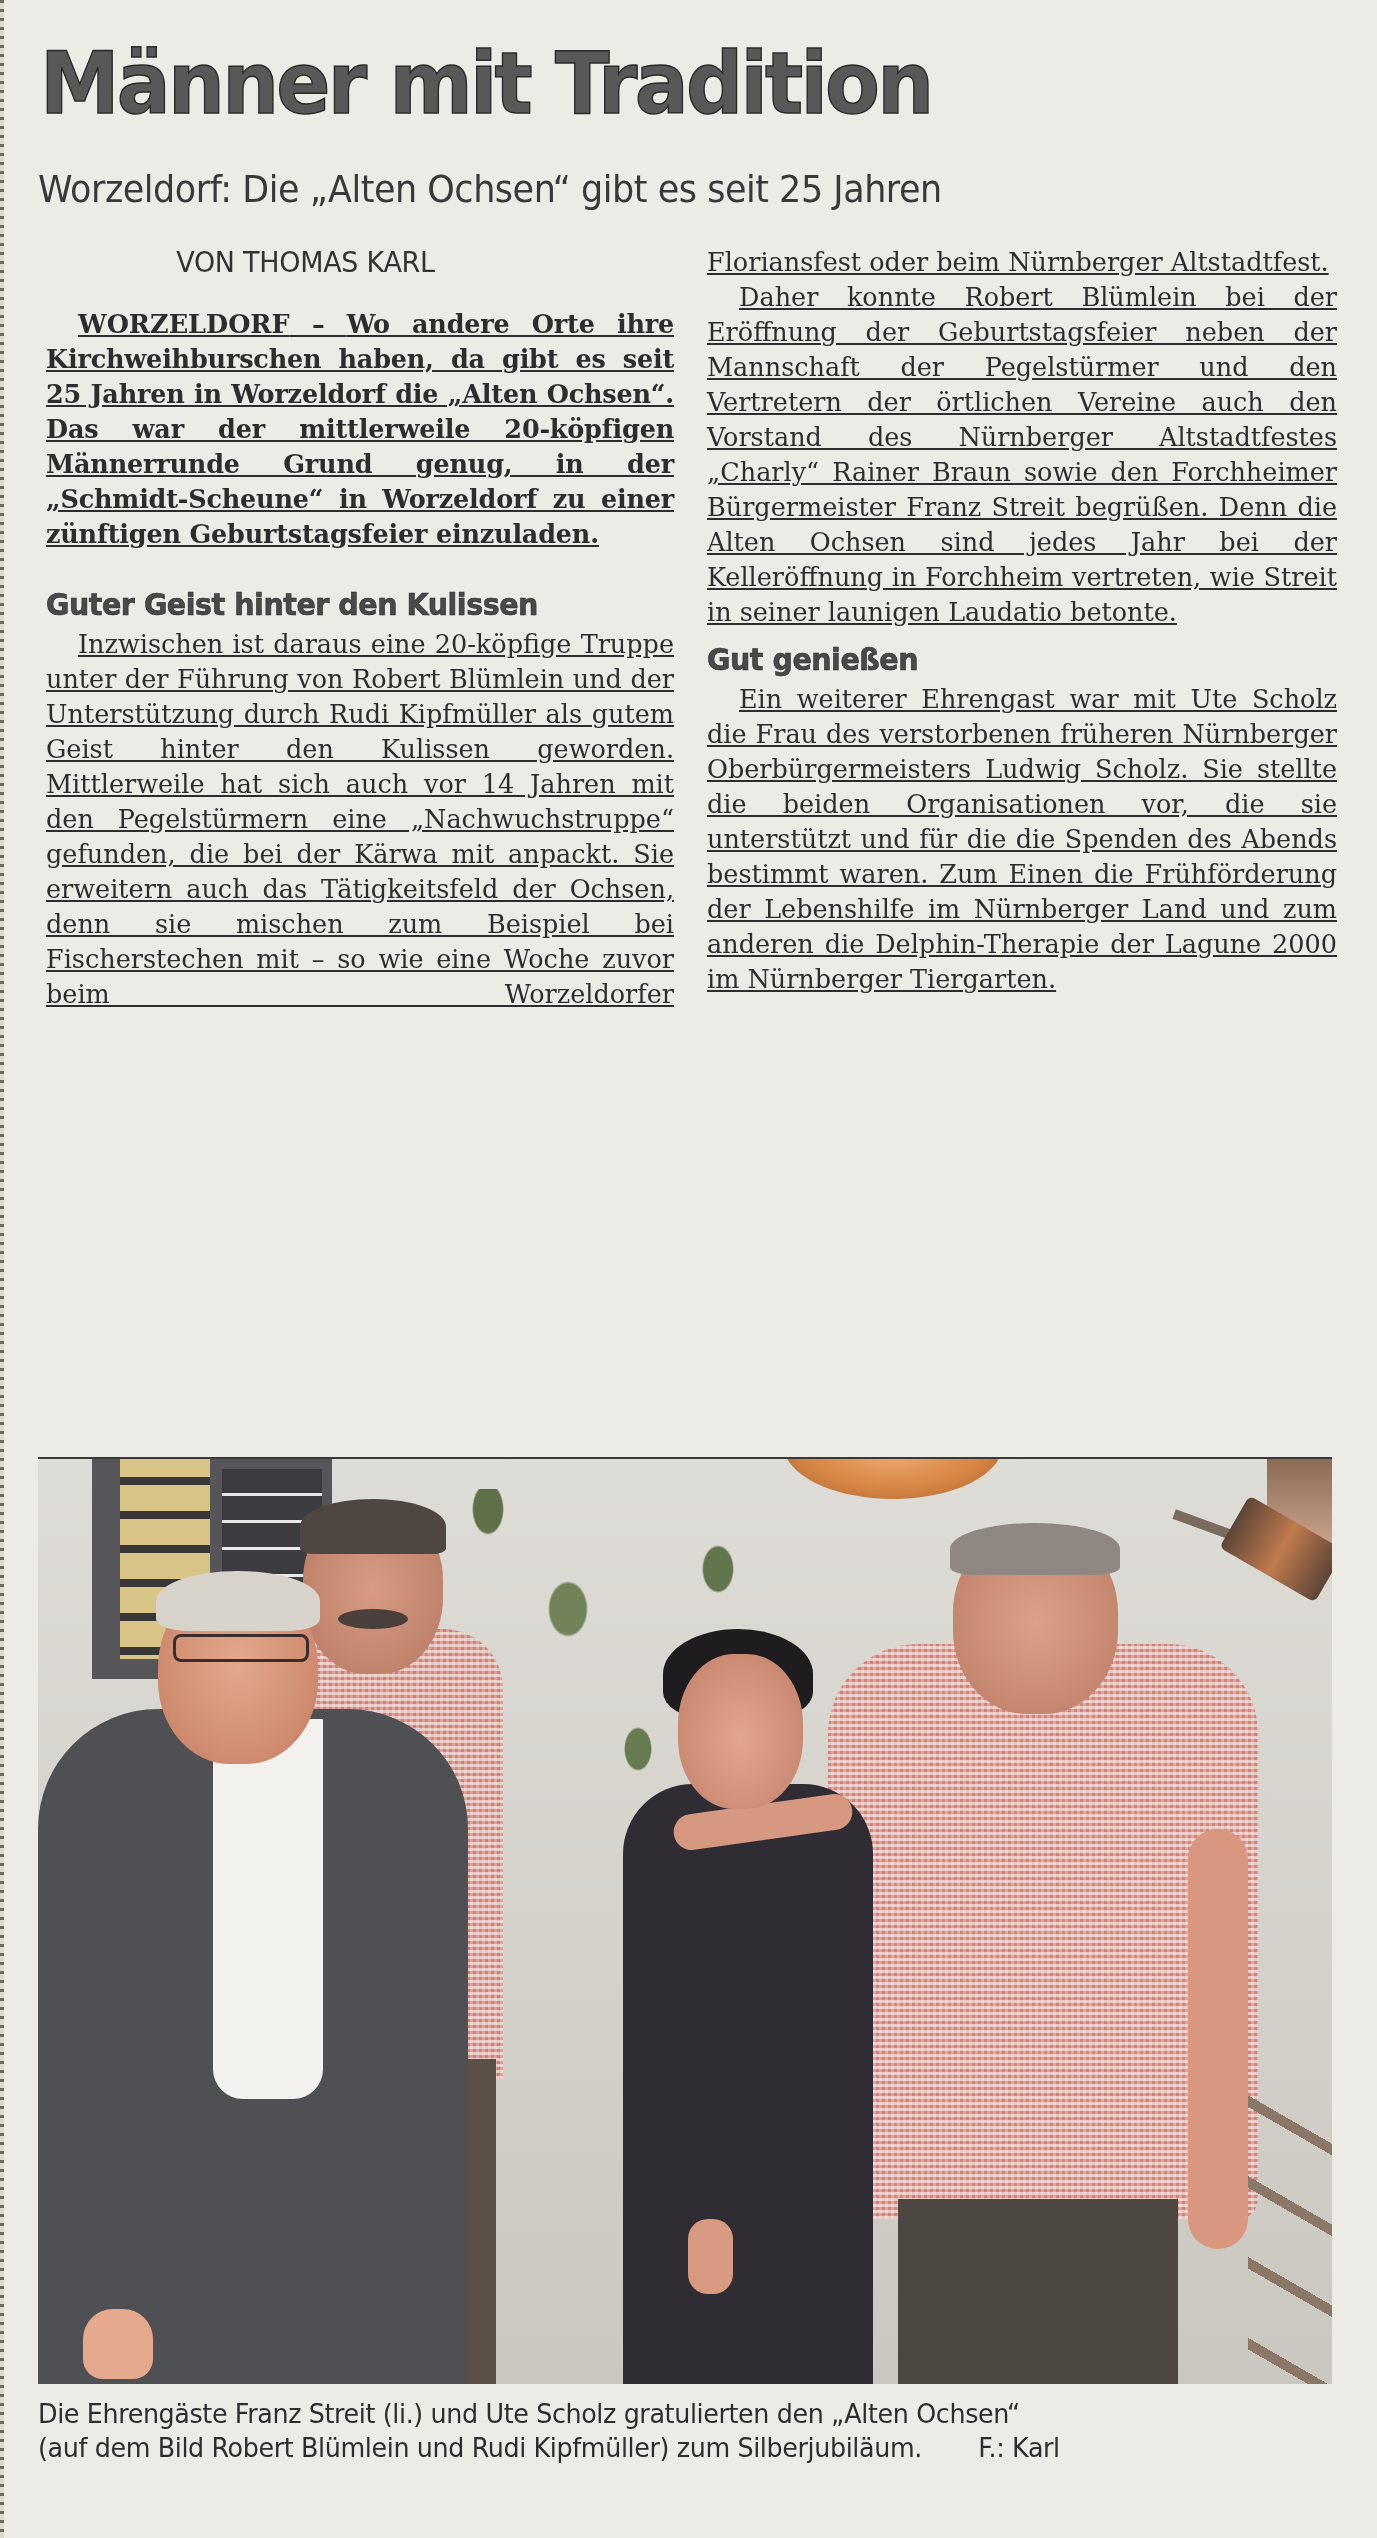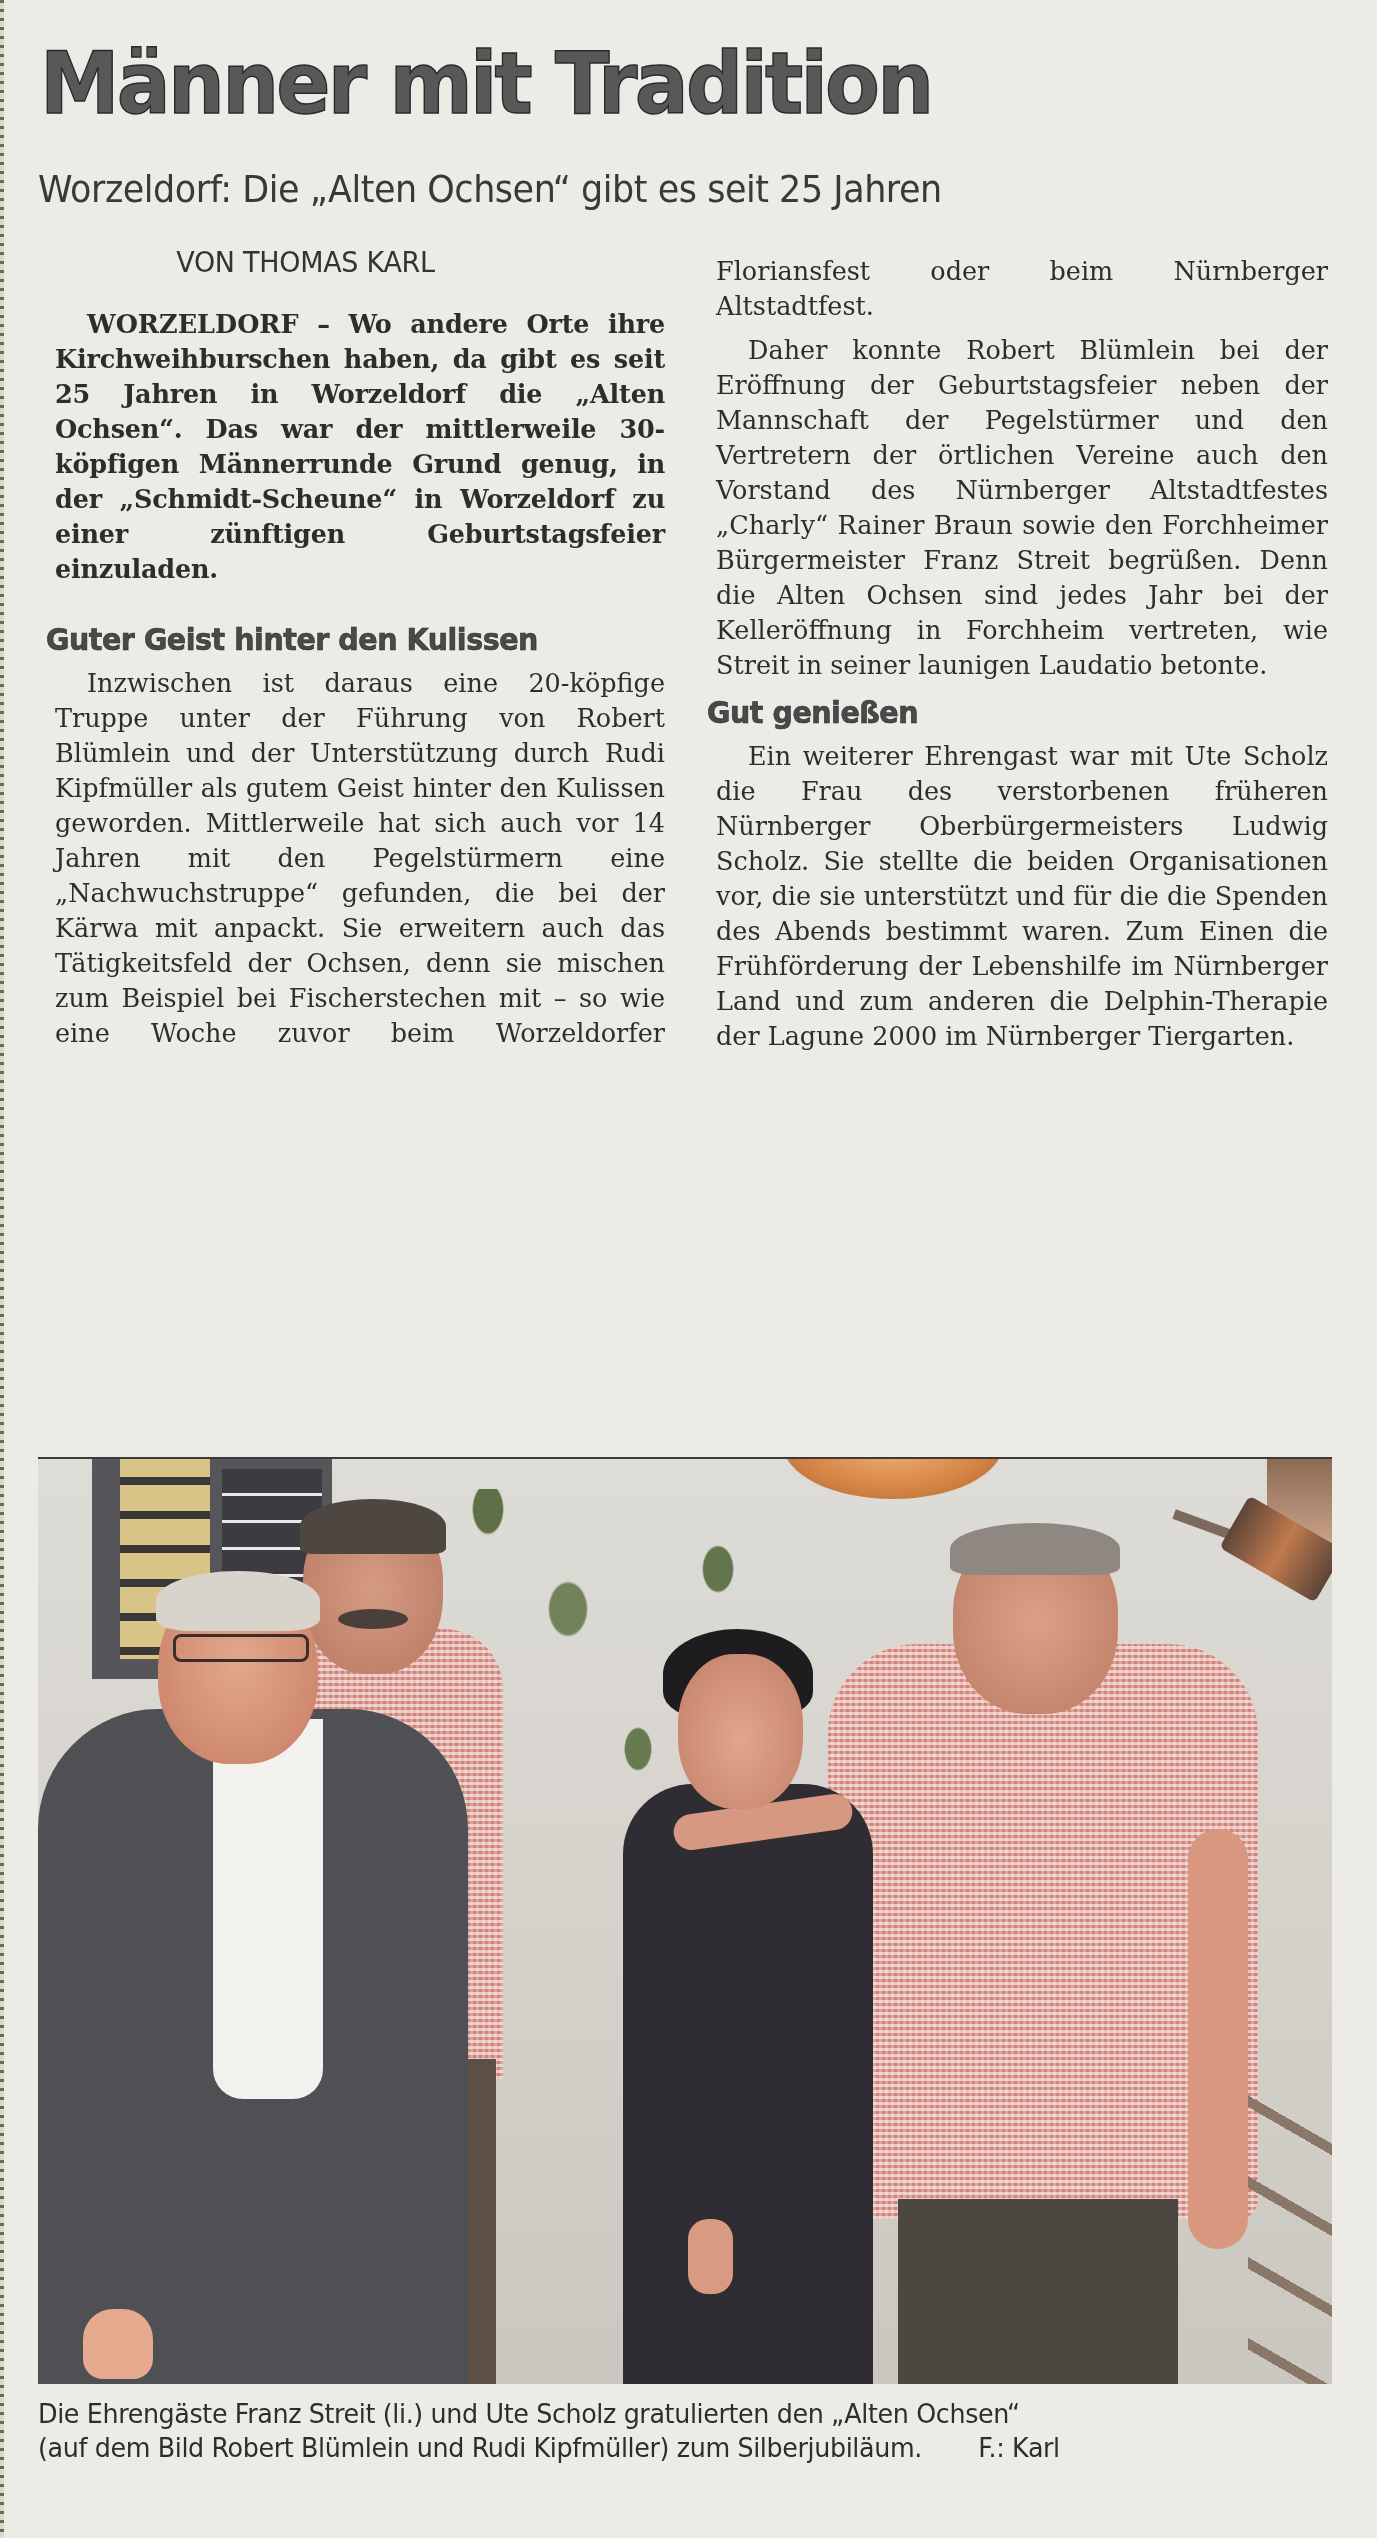--- a/index.html
+++ b/index.html
@@ -38,21 +38,21 @@
     }
     .col-left { left: 46px; width: 628px; }
     .col-right { left: 707px; width: 630px; }
     .byline {
       font-family: "DejaVu Sans", sans-serif; font-size: 29px;
       color: #333; text-align: left; padding-left: 140px;
       line-height: 35px; margin: 0 0 27px 0;
       transform: scaleX(0.93); transform-origin: left top;
       letter-spacing: -0.3px;
     }
-    .col p { margin: 9px; text-indent: 32px; }
+    .col p { margin: 0; text-indent: 32px; text-decoration: underline; }
     .lead {
       font-weight: bold; letter-spacing: -0.2px;
       margin-bottom: 35px !important;
     }
     .lead .dateline { letter-spacing: 0; }
     .section-head {
       font-family: "DejaVu Sans", sans-serif; font-weight: bold;
       font-size: 31px; color: #4a4849; line-height: 35px;
       margin: 8px 0 5px 0; letter-spacing: -0.5px;
       -webkit-text-stroke: 0.6px #2a2a2a;
@@ -129,21 +129,21 @@
 </head>
 <body>
 
 <div class="paper-edge"></div>
 
 <h1 class="headline">Männer mit Tradition</h1>
 <h2 class="subhead">Worzeldorf: Die „Alten Ochsen“ gibt es seit 25 Jahren</h2>
 
 <div class="col col-left">
   <div class="byline">VON THOMAS KARL</div>
-  <p class="lead"><span class="dateline">WORZELDORF</span><span> – </span><span>Wo andere Orte ihre Kirchweihburschen haben, da gibt es seit 25 Jahren in Worzeldorf die „Alten Ochsen“. Das war der mitt­lerweile 30-köpfigen Männerrunde Grund genug, in der „Schmidt-Scheu­ne“ in Worzeldorf zu einer zünftigen Geburtstagsfeier einzuladen.</span></p>
+  <p class="lead"><span class="dateline">WORZELDORF</span><span> – </span><span>Wo andere Orte ihre Kirchweihburschen haben, da gibt es seit 25 Jahren in Worzeldorf die „Alten Ochsen“. Das war der mitt­lerweile 20-köpfigen Männerrunde Grund genug, in der „Schmidt-Scheu­ne“ in Worzeldorf zu einer zünftigen Geburtstagsfeier einzuladen.</span></p>
   <div class="section-head" style="margin-top:16px;">Guter Geist hinter den Kulissen</div>
   <p class="last" style="text-align-last: justify;">Inzwischen ist daraus eine 20-köpfi­ge Truppe unter der Führung von Robert Blümlein und der Unterstüt­zung durch Rudi Kipfmüller als gutem Geist hinter den Kulissen geworden. Mittlerweile hat sich auch vor 14 Jahren mit den Pegelstürmern eine „Nachwuchstruppe“ gefunden, die bei der Kärwa mit anpackt. Sie erweitern auch das Tätigkeitsfeld der Ochsen, denn sie mischen zum Bei­spiel bei Fischerstechen mit – so wie eine Woche zuvor beim Worzeldorfer</p>
 </div>
 
 <div class="col col-right">
   <p class="last" style="text-indent:0;">Floriansfest oder beim Nürnberger Altstadtfest.</p>
   <p class="last">Daher konnte Robert Blümlein bei der Eröffnung der Geburtstagsfeier neben der Mannschaft der Pegelstür­mer und den Vertretern der örtlichen Vereine auch den Vorstand des Nürn­berger Altstadtfestes „Charly“ Rainer Braun sowie den Forchheimer Bürger­meister Franz Streit begrüßen. Denn die Alten Ochsen sind jedes Jahr bei der Kelleröffnung in Forchheim ver­treten, wie Streit in seiner launigen Laudatio betonte.</p>
   <div class="section-head" style="margin-top:12px;">Gut genießen</div>
   <p class="last">Ein weiterer Ehrengast war mit Ute Scholz die Frau des verstorbe­nen früheren Nürnberger Oberbürger­meisters Ludwig Scholz. Sie stellte die beiden Organisationen vor, die sie unterstützt und für die die Spenden des Abends bestimmt waren. Zum Einen die Frühförderung der Lebens­hilfe im Nürnberger Land und zum anderen die Delphin-Therapie der Lagune 2000 im Nürnberger Tiergar­ten.</p>
 </div>

